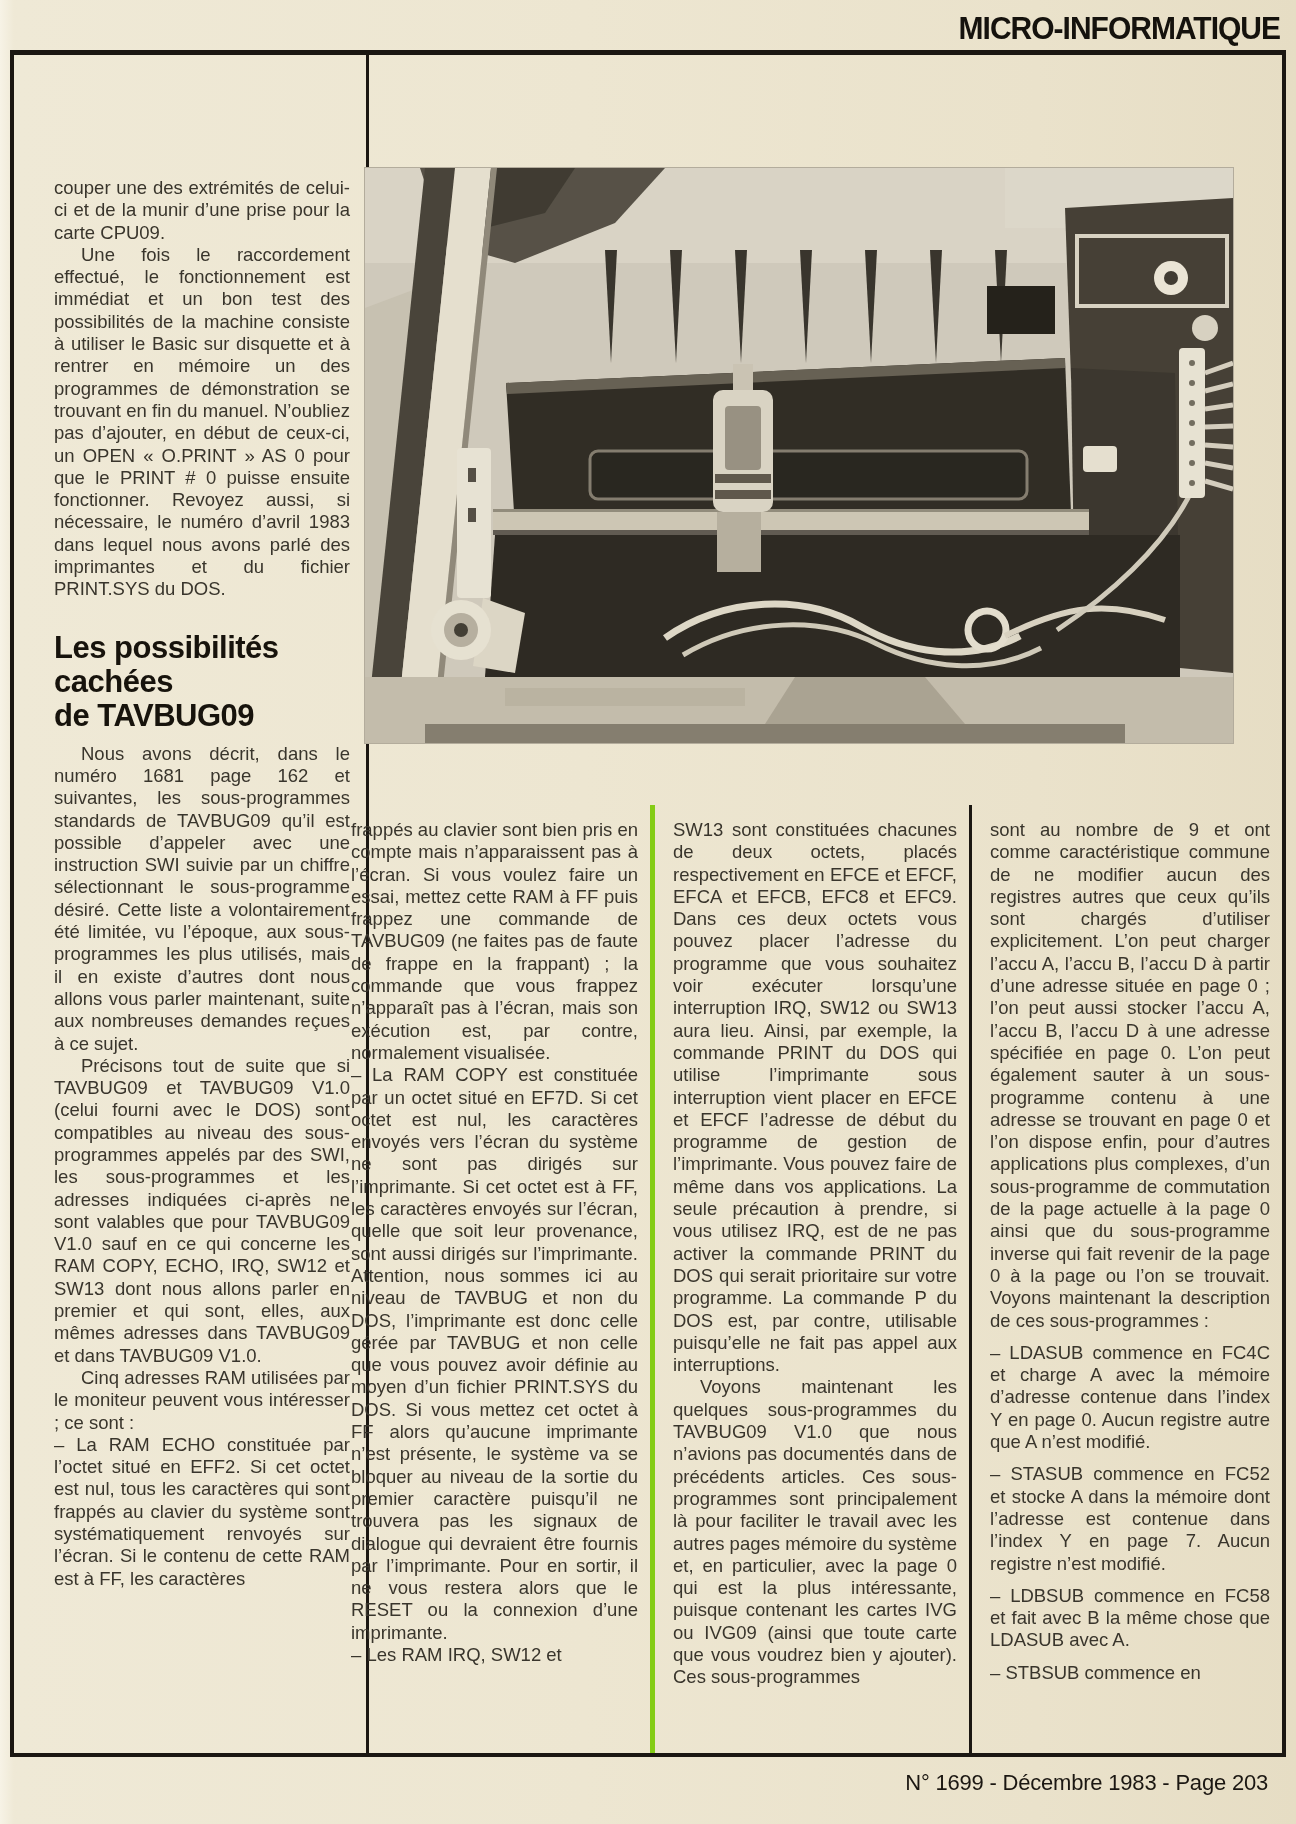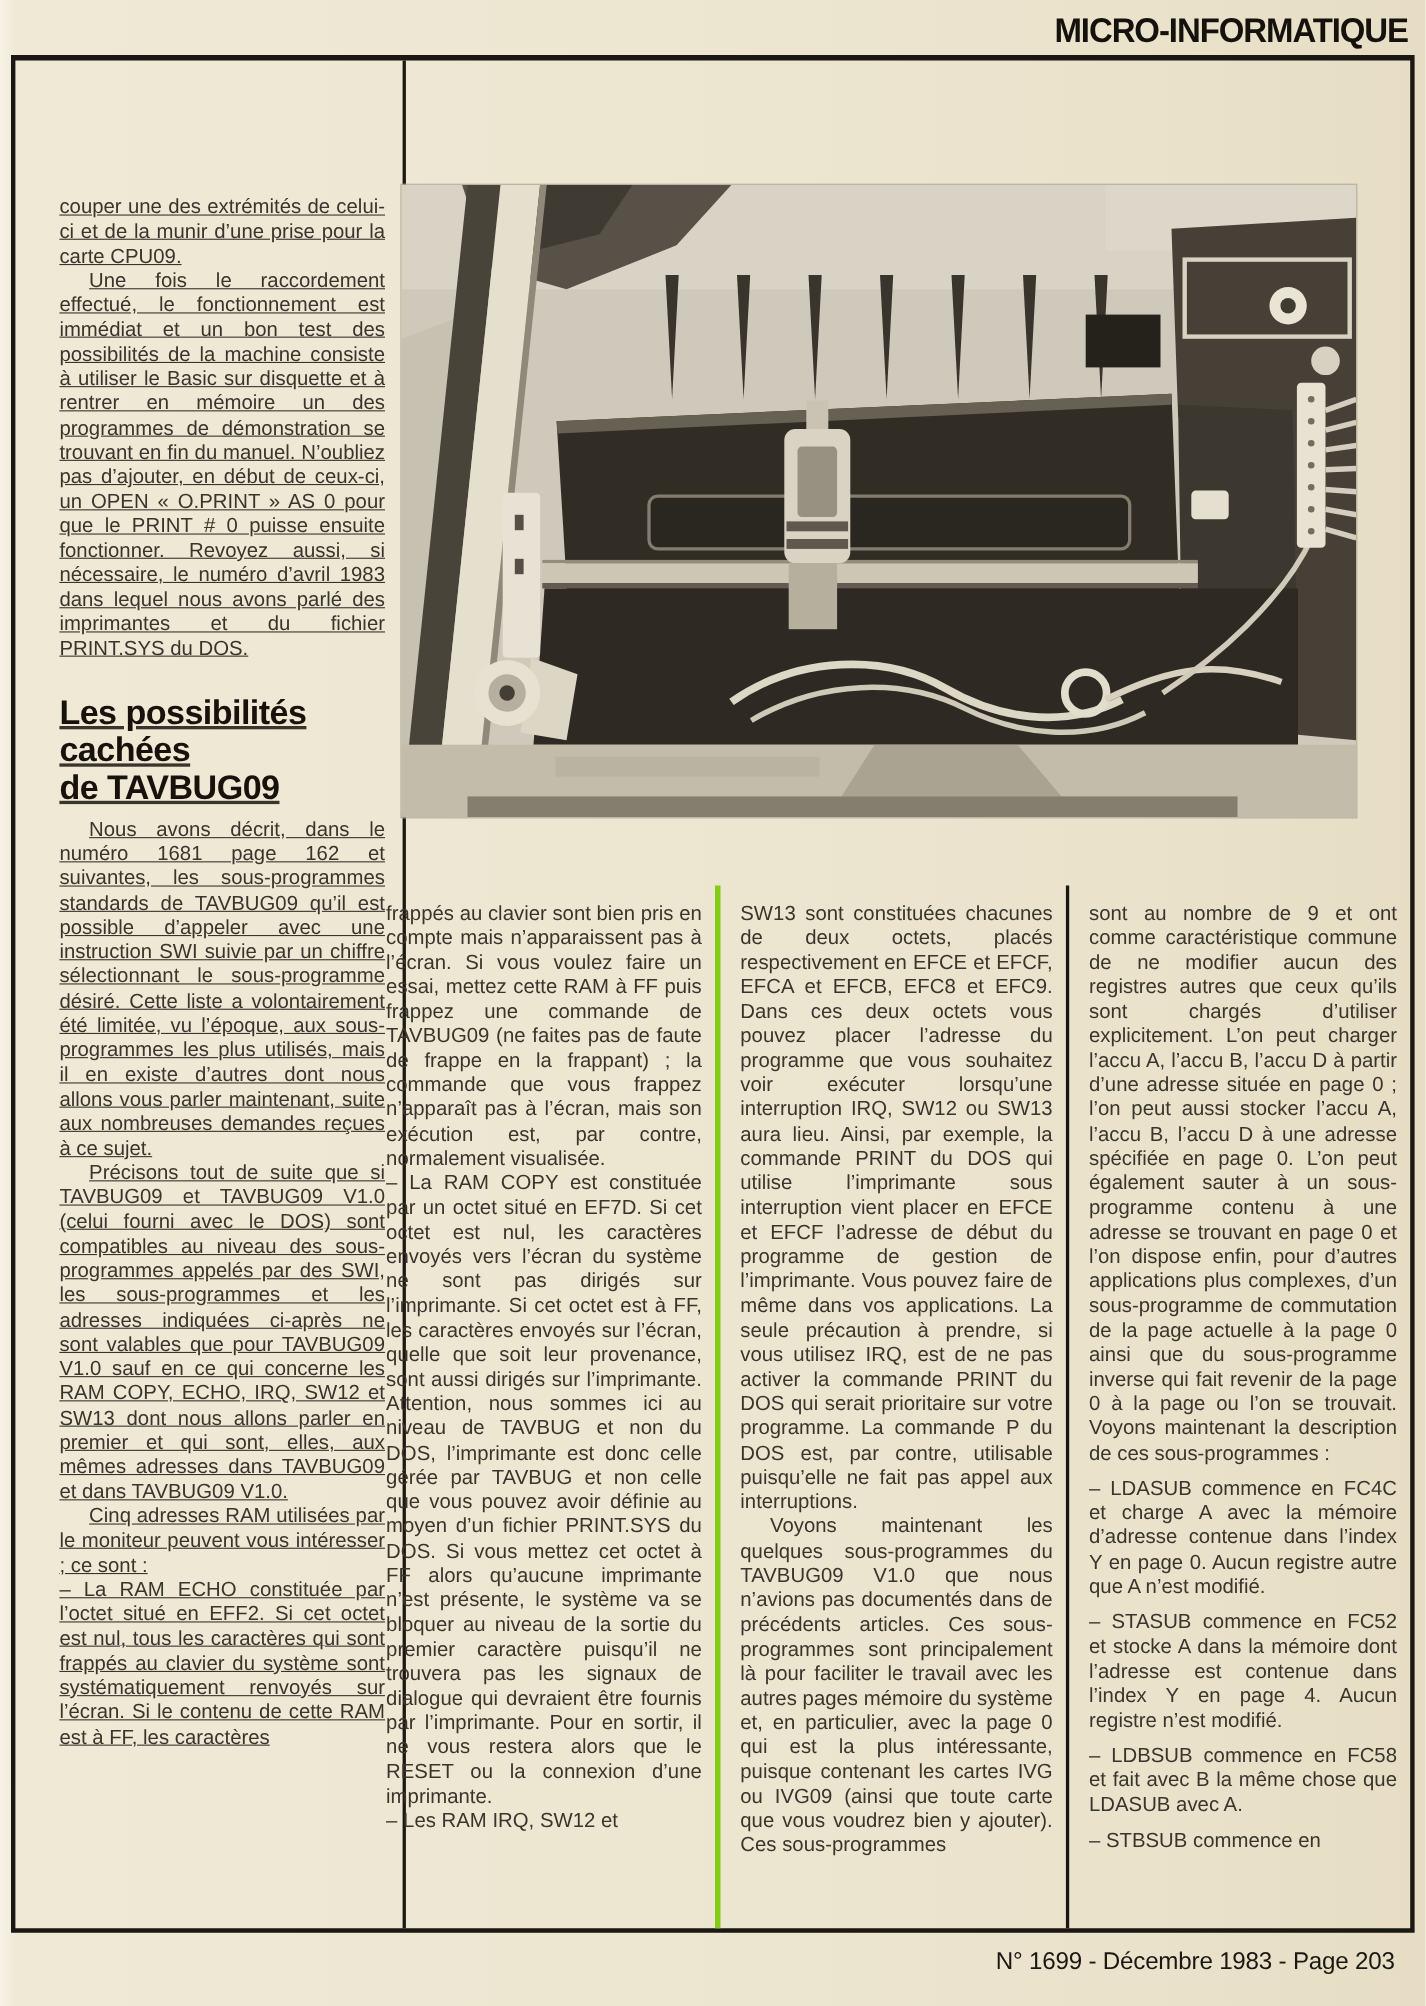--- a/index.html
+++ b/index.html
@@ -22,21 +22,21 @@
   .bodytext, .bodytext p{
     font-size:18.5px;line-height:22.3px;text-align:justify;
     color:#39352c;margin:0;
   }
   p.indent{text-indent:27px;}
   p.flush{text-indent:0;}
   p.gap{margin-top:10px;}
   .col1{
     position:absolute;left:0;top:0;bottom:0;width:355px;
     border-right:3px solid #1b1712;box-sizing:border-box;
-    padding:122px 16px 16px 40px;overflow:hidden;text-decoration:underline;
+    padding:122px 16px 16px 40px;overflow:hidden;
   }
   .heading{
     margin:30px 0 10px 0;font-size:31px;line-height:34px;
     font-weight:bold;color:#17130c;letter-spacing:-0.5px;
   }
   .heading span{display:block;}
   .photo-zone{
     position:absolute;left:319px;top:0;right:0;height:705px;overflow:hidden;
   }
   .photo{
@@ -193,21 +193,21 @@
         <p class="flush">– La RAM COPY est constituée par un octet situé en EF7D. Si cet octet est nul, les caractères envoyés vers l’écran du système ne sont pas dirigés sur l’imprimante. Si cet octet est à FF, les caractères envoyés sur l’écran, quelle que soit leur provenance, sont aussi dirigés sur l’imprimante. Attention, nous sommes ici au niveau de TAVBUG et non du DOS, l’imprimante est donc celle gérée par TAVBUG et non celle que vous pouvez avoir définie au moyen d’un fichier PRINT.SYS du DOS. Si vous mettez cet octet à FF alors qu’aucune imprimante n’est présente, le système va se bloquer au niveau de la sortie du premier caractère puisqu’il ne trouvera pas les signaux de dialogue qui devraient être fournis par l’imprimante. Pour en sortir, il ne vous restera alors que le RESET ou la connexion d’une imprimante.</p>
         <p class="flush">– Les RAM IRQ, SW12 et</p>
       </div>
       <div class="colmid col3 bodytext">
         <p class="flush">SW13 sont constituées chacunes de deux octets, placés respectivement en EFCE et EFCF, EFCA et EFCB, EFC8 et EFC9. Dans ces deux octets vous pouvez placer l’adresse du programme que vous souhaitez voir exécuter lorsqu’une interruption IRQ, SW12 ou SW13 aura lieu. Ainsi, par exemple, la commande PRINT du DOS qui utilise l’imprimante sous interruption vient placer en EFCE et EFCF l’adresse de début du programme de gestion de l’imprimante. Vous pouvez faire de même dans vos applications. La seule précaution à prendre, si vous utilisez IRQ, est de ne pas activer la commande PRINT du DOS qui serait prioritaire sur votre programme. La commande P du DOS est, par contre, utilisable puisqu’elle ne fait pas appel aux interruptions.</p>
         <p class="indent">Voyons maintenant les quelques sous-programmes du TAVBUG09 V1.0 que nous n’avions pas documentés dans de précédents articles. Ces sous-programmes sont principalement là pour faciliter le travail avec les autres pages mémoire du système et, en particulier, avec la page 0 qui est la plus intéressante, puisque contenant les cartes IVG ou IVG09 (ainsi que toute carte que vous voudrez bien y ajouter). Ces sous-programmes</p>
       </div>
       <div class="colmid col4 bodytext">
         <p class="flush">sont au nombre de 9 et ont comme caractéristique commune de ne modifier aucun des registres autres que ceux qu’ils sont chargés d’utiliser explicitement. L’on peut charger l’accu A, l’accu B, l’accu D à partir d’une adresse située en page 0 ; l’on peut aussi stocker l’accu A, l’accu B, l’accu D à une adresse spécifiée en page 0. L’on peut également sauter à un sous-programme contenu à une adresse se trouvant en page 0 et l’on dispose enfin, pour d’autres applications plus complexes, d’un sous-programme de commutation de la page actuelle à la page 0 ainsi que du sous-programme inverse qui fait revenir de la page 0 à la page ou l’on se trouvait. Voyons maintenant la description de ces sous-programmes :</p>
         <p class="flush gap">– LDASUB commence en FC4C et charge A avec la mémoire d’adresse contenue dans l’index Y en page 0. Aucun registre autre que A n’est modifié.</p>
-        <p class="flush gap">– STASUB commence en FC52 et stocke A dans la mémoire dont l’adresse est contenue dans l’index Y en page 4. Aucun registre n’est modifié.</p>
+        <p class="flush gap">– STASUB commence en FC52 et stocke A dans la mémoire dont l’adresse est contenue dans l’index Y en page 7. Aucun registre n’est modifié.</p>
         <p class="flush gap">– LDBSUB commence en FC58 et fait avec B la même chose que LDASUB avec A.</p>
         <p class="flush gap">– STBSUB commence en</p>
       </div>
     </div>
 
   </div>
 
   <div class="page-footer">N° 1699 - Décembre 1983 - Page 203</div>
 
 </div>

